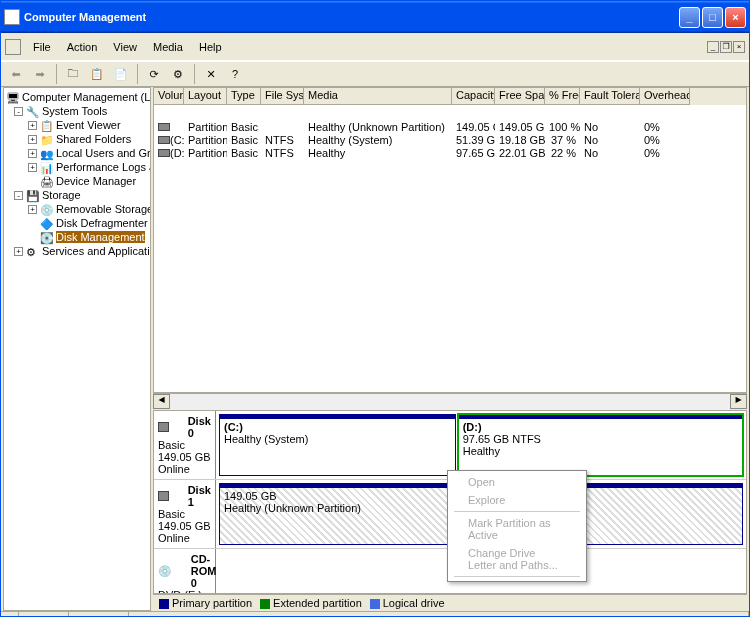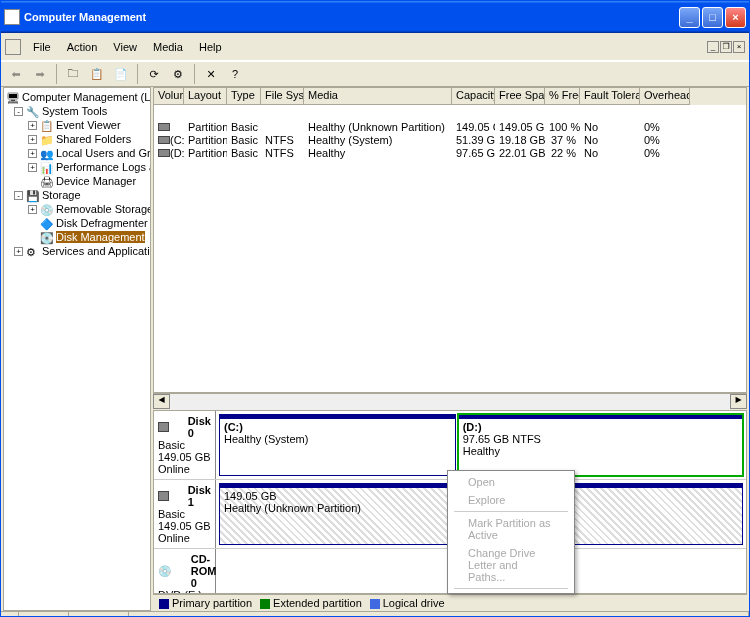--- a/index.html
+++ b/index.html
@@ -40,21 +40,21 @@
 .dpart{border:1px solid #000;margin:1px;padding:2px 4px;position:relative;}
 .dpart.primary{border-top:5px solid #00008b;border-left:1px solid #00008b;border-right:1px solid #00008b;border-bottom:1px solid #00008b;}
 .dpart.sel{outline:2px solid #0a0;outline-offset:-1px;}
 .dpart.unk{background:repeating-linear-gradient(45deg,#fff,#fff 3px,#ddd 3px,#ddd 5px);}
 .dpart .pn{font-weight:bold;}
 .legend{height:17px;border-top:1px solid #aca899;display:flex;align-items:center;padding:0 6px;gap:8px;background:#ece9d8;}
 .legend .sw{width:10px;height:10px;display:inline-block;margin-right:3px;vertical-align:middle;}
 .hscroll{height:17px;background:#ece9d8;border-top:1px solid #aca899;display:flex;}
 .hscroll .arr{width:17px;height:15px;border:1px solid #888;background:#ece9d8;text-align:center;font-size:8px;}
 .hscroll .track{flex:1;background:#efefef;}
-.ctxmenu{position:absolute;left:447px;top:470px;width:128px;background:#fff;border:1px solid #888;box-shadow:2px 2px 4px rgba(0,0,0,.3);padding:2px;z-index:10;}
+.ctxmenu{position:absolute;left:447px;top:470px;width:140px;background:#fff;border:1px solid #888;box-shadow:2px 2px 4px rgba(0,0,0,.3);padding:2px;z-index:10;}
 .ctxmenu .mi{padding:3px 18px;cursor:default;}
 .ctxmenu .mi.dis{color:#aaa;}
 .ctxmenu hr{border:none;border-top:1px solid #ccc;margin:2px 4px;}
 .statusbar{height:17px;border-top:1px solid #aca899;display:flex;}
 .statusbar div{border-right:1px solid #aca899;height:100%;}
 .diskico{width:14px;height:10px;background:#888;border:1px solid #444;display:inline-block;}
 </style>
 </head>
 <body>
 

